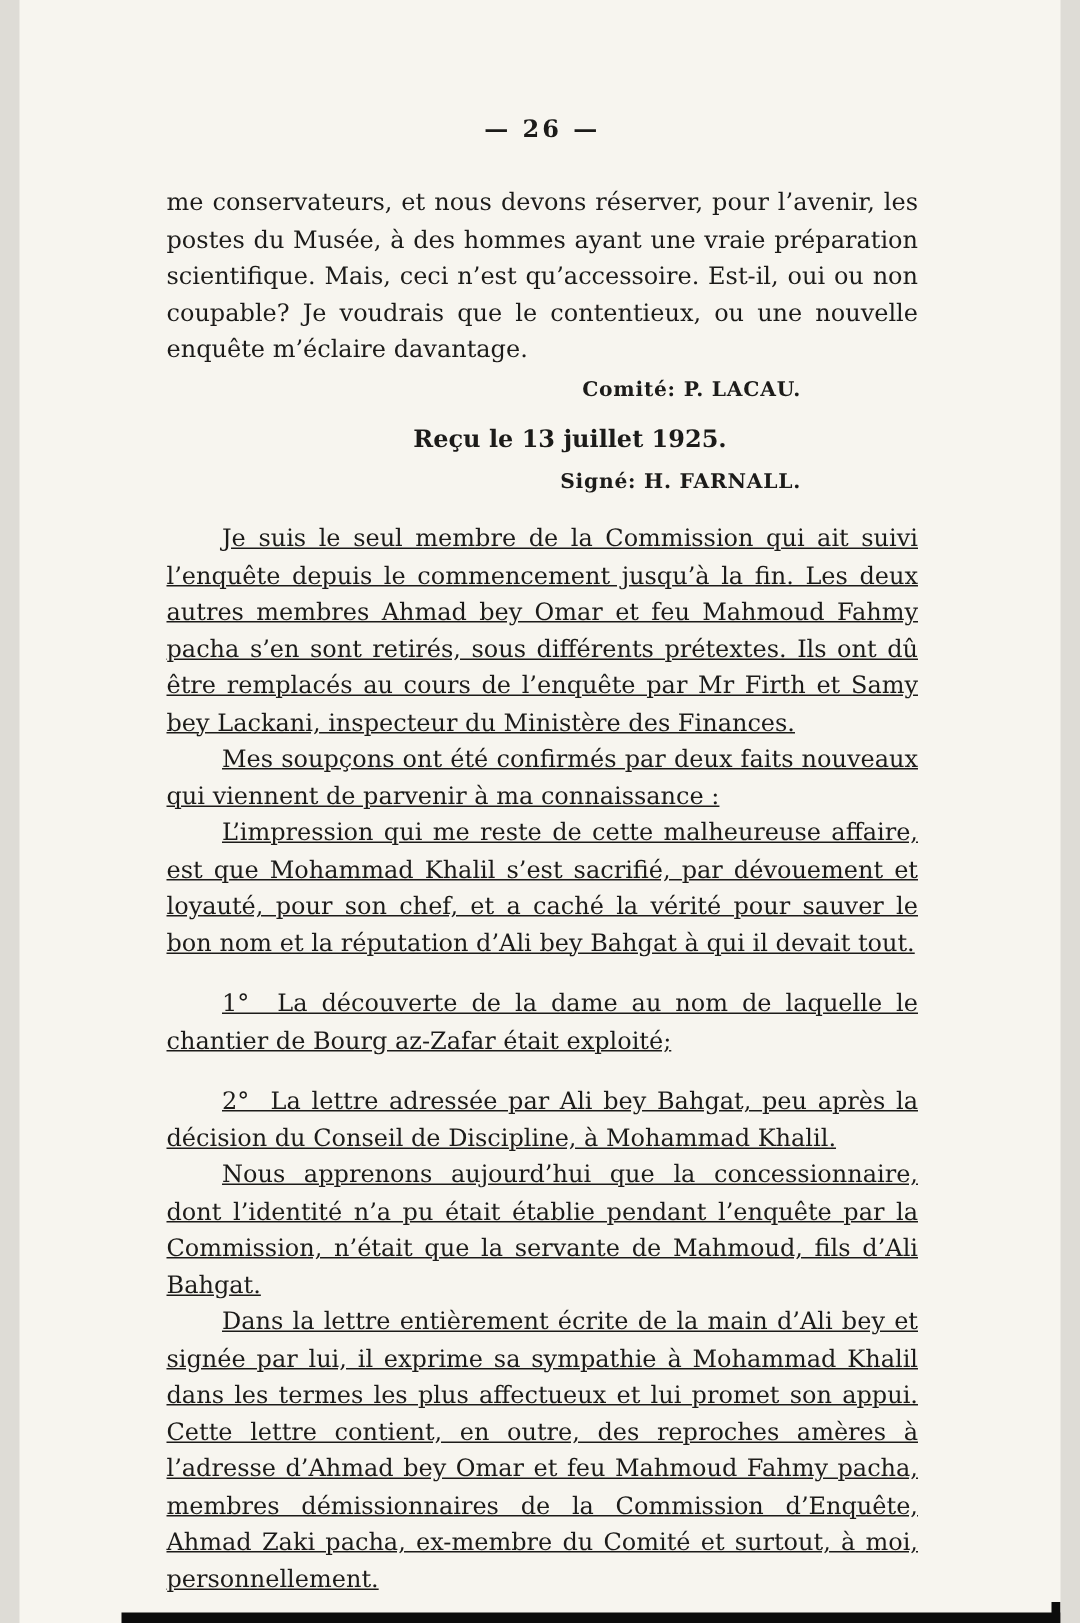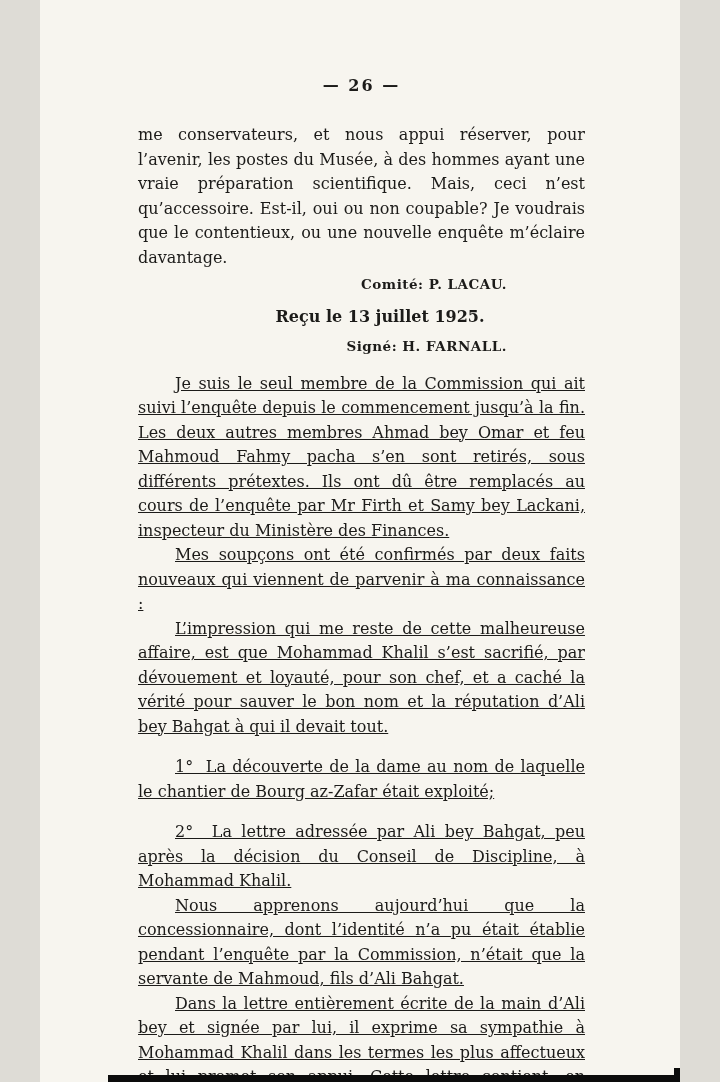--- a/index.html
+++ b/index.html
@@ -2,21 +2,21 @@
 <html><head>
 <meta charset="utf-8">
 <style>
   html, body {
     margin: 0;
     padding: 0;
     background: #dedcd6;
   }
   .page {
     position: relative;
-    width: 640px;
+    width: 694px;
     height: 1082px;
     margin: 0 auto;
     background: #f7f5ef;
     box-sizing: border-box;
     padding: 76px 95px 0 98px;
     font-family: "DejaVu Serif", "Liberation Serif", serif;
     color: #1c1b19;
     overflow: hidden;
   }
   .page-number {
@@ -67,21 +67,21 @@
     background: #0c0c0c;
   }
 </style>
 </head>
 <body>
 
 <div class="page">
 
   <div class="page-number">— 26 —</div>
 
-  <p class="cont">me conservateurs, et nous appui réserver, pour l’avenir, les postes du Musée, à des hommes ayant une vraie préparation scientifique. Mais, ceci n’est qu’accessoire. Est-il, oui ou non coupable? Je voudrais que le contentieux, ou une nouvelle enquête m’éclaire davantage.</p>
+  <p class="cont">me conservateurs, et nous devons réserver, pour l’avenir, les postes du Musée, à des hommes ayant une vraie préparation scientifique. Mais, ceci n’est qu’accessoire. Est-il, oui ou non coupable? Je voudrais que le contentieux, ou une nouvelle enquête m’éclaire davantage.</p>
 
   <p class="sig">Comité: P. LACAU.</p>
 
   <p class="dateline">Reçu le 13 juillet 1925.</p>
 
 
   <p class="sig sig2">Signé: H. FARNALL.</p>
 
   <p class="ind">Je suis le seul membre de la Commission qui ait suivi l’enquête depuis le commencement jusqu’à la fin. Les deux autres membres Ahmad bey Omar et feu Mahmoud Fahmy pacha s’en sont retirés, sous différents prétextes. Ils ont dû être remplacés au cours de l’enquête par Mr Firth et Samy bey Lackani, inspecteur du Ministère des Finances.</p>
 

